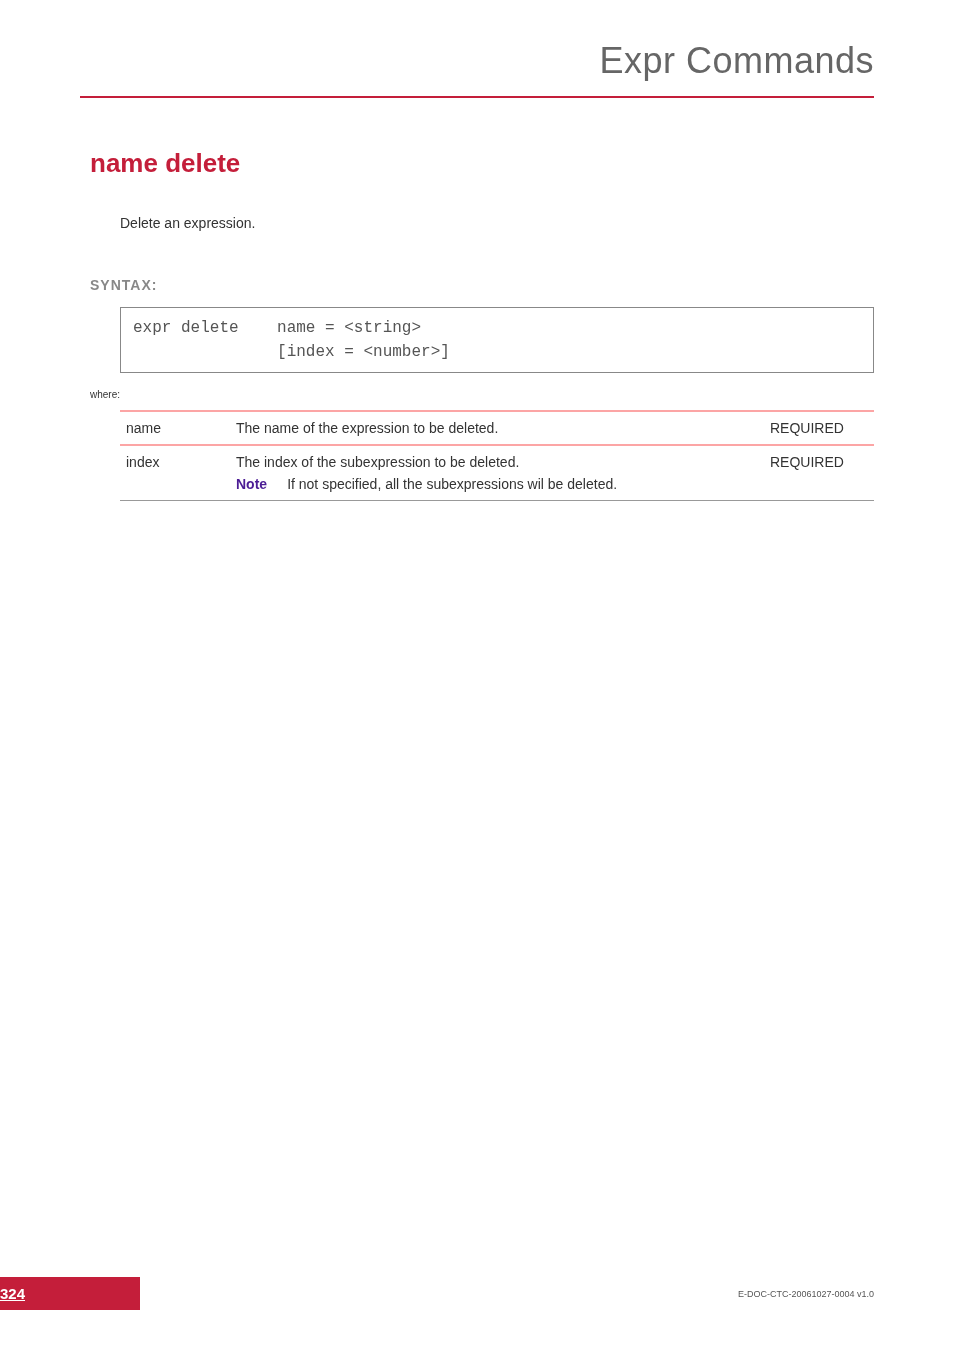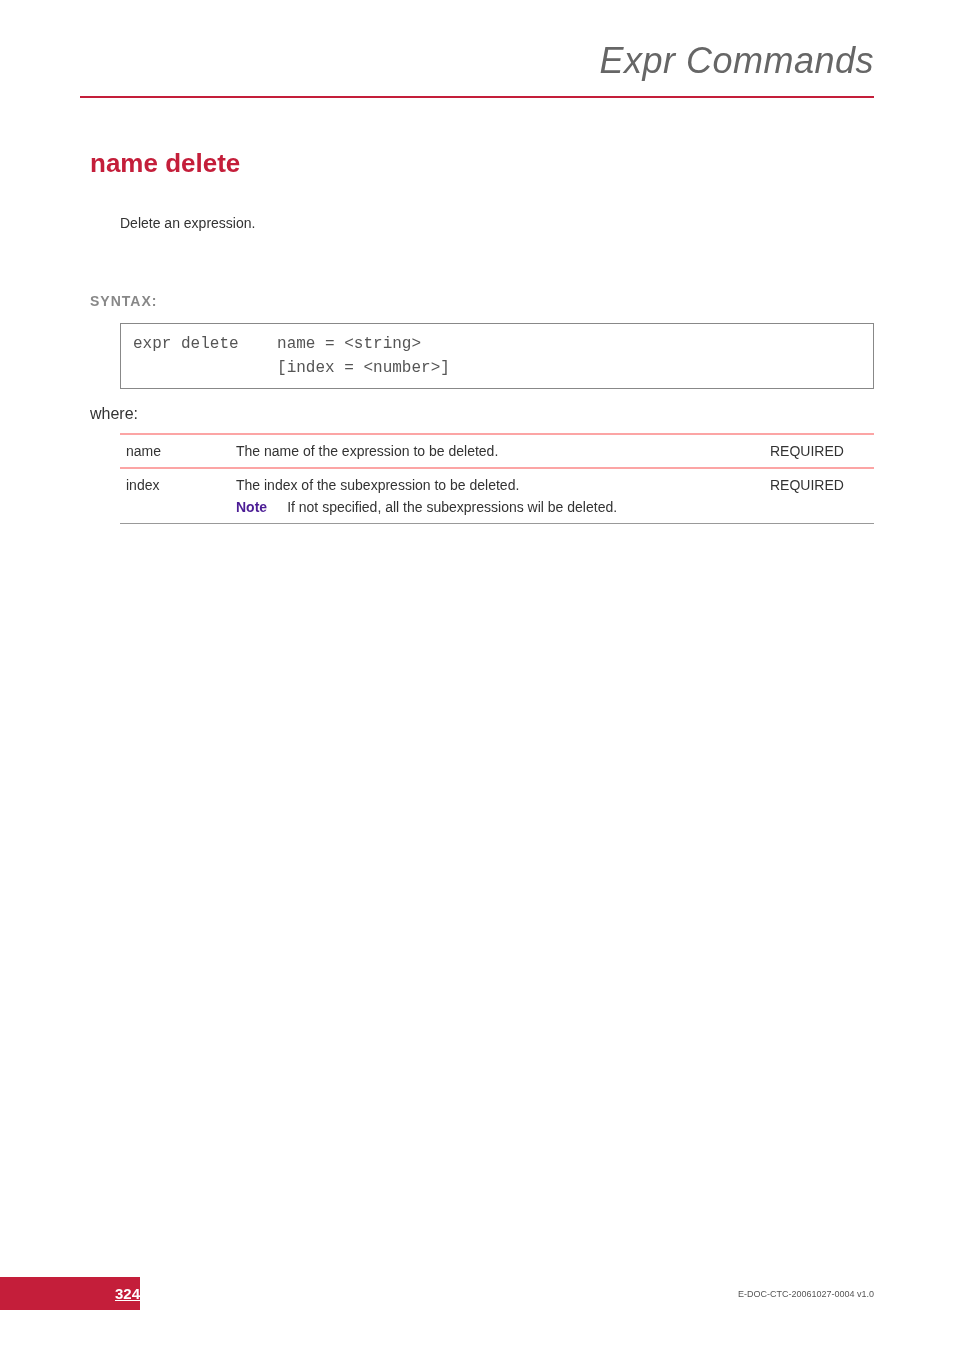--- a/index.html
+++ b/index.html
@@ -13,62 +13,61 @@
   }
   .header {
     padding: 40px 80px 0 80px;
     text-align: right;
   }
   .header-title {
     font-size: 36px;
     color: #666;
     font-weight: 300;
     letter-spacing: 0.5px;
-    font-style: italic;
   }
   .header-rule {
     margin: 14px 80px 0 80px;
     border: none;
     border-top: 2px solid #c41e3a;
   }
   .content {
     padding: 50px 80px 0 90px;
   }
   .section-title {
     font-size: 26px;
     color: #c41e3a;
     font-weight: 700;
     margin-bottom: 36px;
   }
   .description {
     font-size: 14px;
     color: #333;
     margin-left: 30px;
-    margin-bottom: 62px;
+    margin-bottom: 46px;
   }
   .subhead {
     font-size: 14px;
     color: #888;
     font-weight: 700;
     letter-spacing: 1px;
     margin-bottom: 14px;
   }
   .syntax-box {
     margin-left: 30px;
     border: 1px solid #888;
     padding: 8px 12px;
     font-family: "Courier New", monospace;
     font-size: 16px;
     color: #555;
     line-height: 1.5;
     white-space: pre;
     margin-bottom: 16px;
   }
   .where-label {
-    font-size: 16px;
+    font-size: 10px;
     color: #333;
     margin-bottom: 10px;
   }
   .param-table {
     margin-left: 30px;
     width: calc(100% - 30px);
     border-collapse: collapse;
     font-size: 14px;
   }
   .param-table td {
@@ -102,21 +101,21 @@
     align-items: center;
     justify-content: space-between;
   }
   .page-tab {
     background: #c41e3a;
     color: #fff;
     font-weight: 700;
     font-size: 15px;
     padding: 8px 0;
     width: 140px;
-    text-align: right;
+    text-align: left;
     text-decoration: underline;
   }
   .doc-id {
     font-size: 9px;
     color: #555;
     padding-right: 80px;
   }
 </style>
 </head>
 <body>

